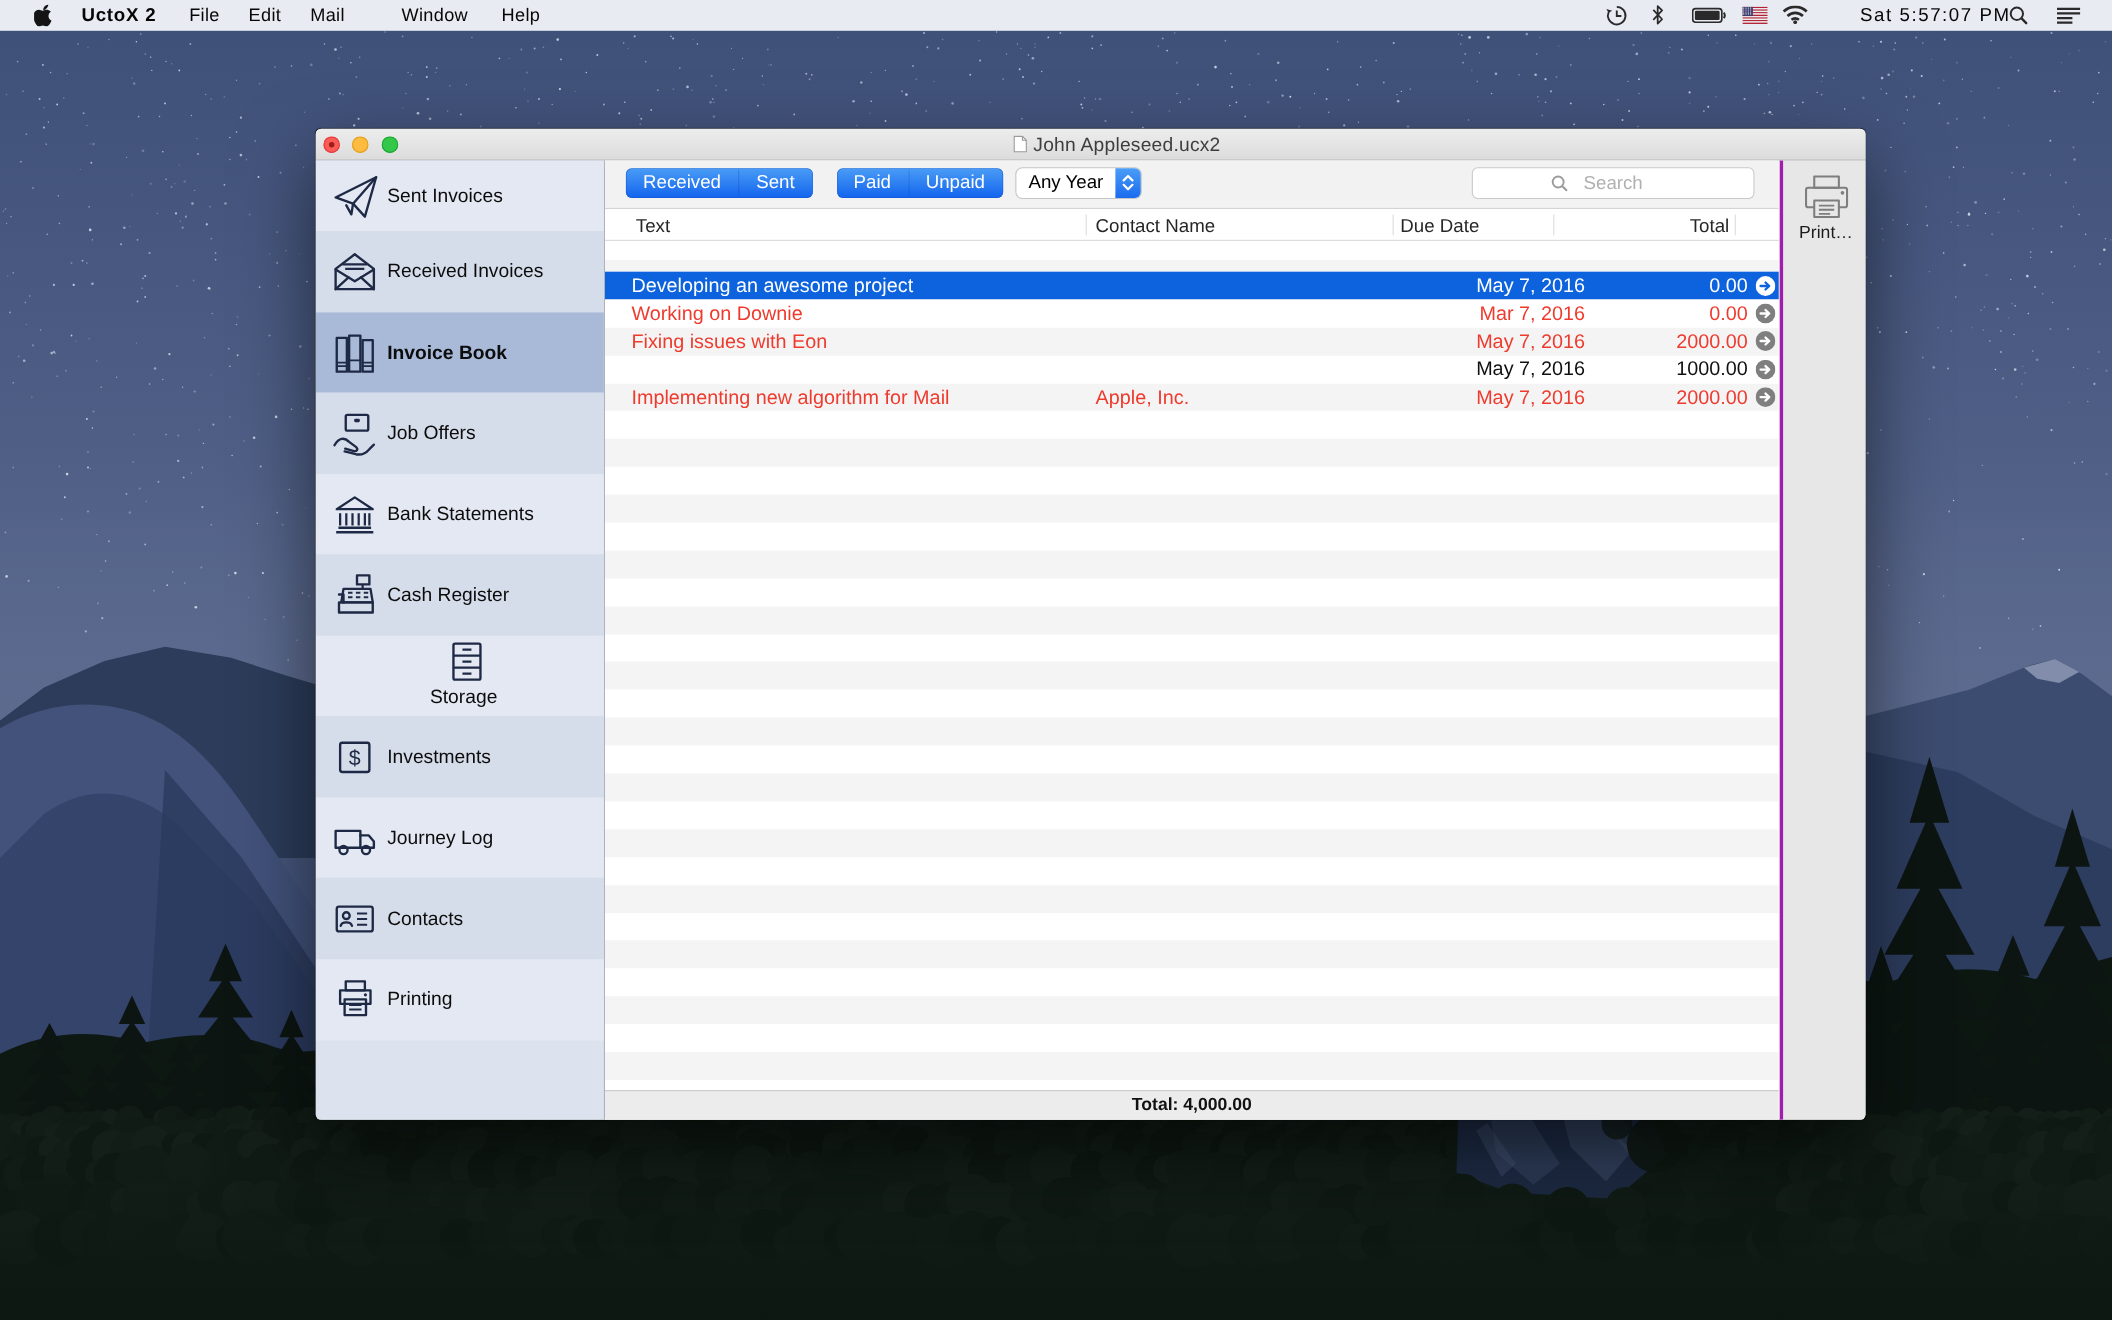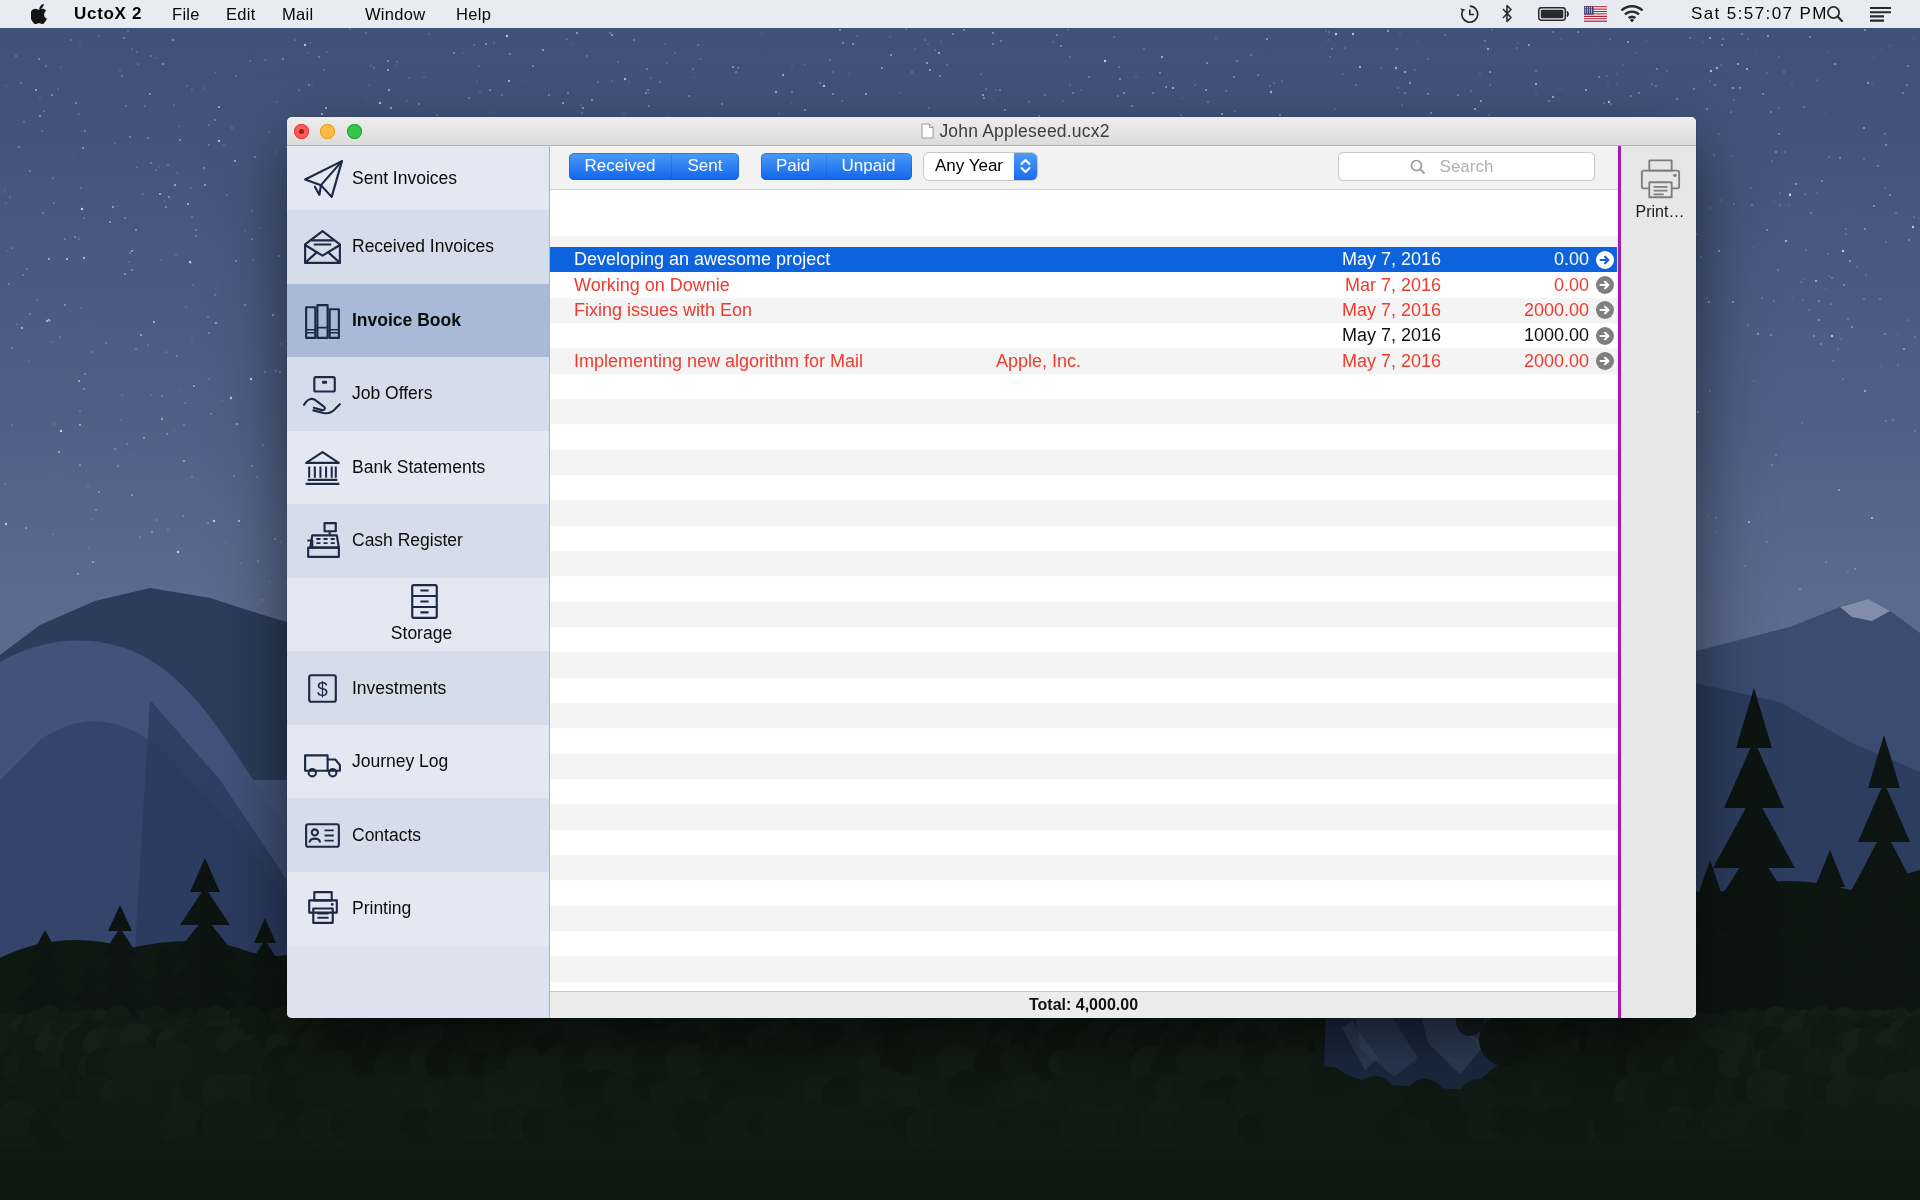--- a/index.html
+++ b/index.html
@@ -2573,20 +2573,30 @@
             </div>
           </div>
 <div id="search">
             <svg width="16" height="16" viewBox="0 0 16 16">
               <circle cx="6.5" cy="6.5" r="5" stroke="#9b9b9b" stroke-width="1.7" fill="none"></circle>
               <path d="M10.3 10.3 L14.5 14.5" stroke="#9b9b9b" stroke-width="1.9"></path>
             </svg>
             <span class="ph">Search</span>
           </div>
 </div>
+      <div id="thead">
+<span style="position:absolute;left:28px;top:5px;">Text</span>
+<span style="position:absolute;left:446px;top:5px;">Contact Name</span>
+<span style="position:absolute;left:723px;top:5px;">Due Date</span>
+<span style="position:absolute;right:45px;top:5px;">Total</span>
+<div class="hdiv" style="left:437px;"></div>
+<div class="hdiv" style="left:716px;"></div>
+<div class="hdiv" style="left:862px;"></div>
+<div class="hdiv" style="left:1027px;"></div>
+</div>
       <div id="rows">
           <div class="trow" style="top:27.2px;background:#0d63dd;color:#fff;">
             <span class="c1">Developing an awesome project</span>
             <span class="c3">May 7, 2016</span>
             <span class="c4">0.00</span>
             <svg class="btn" viewBox="0 0 18 18">
               <circle cx="9" cy="9" r="9" fill="#fff"></circle>
               <path d="M4.5 9 H12 M9 5.8 L12.4 9 L9 12.2" stroke="#0d63dd" stroke-width="2.1" fill="none" stroke-linecap="round" stroke-linejoin="round"></path>
             </svg>
           </div>

